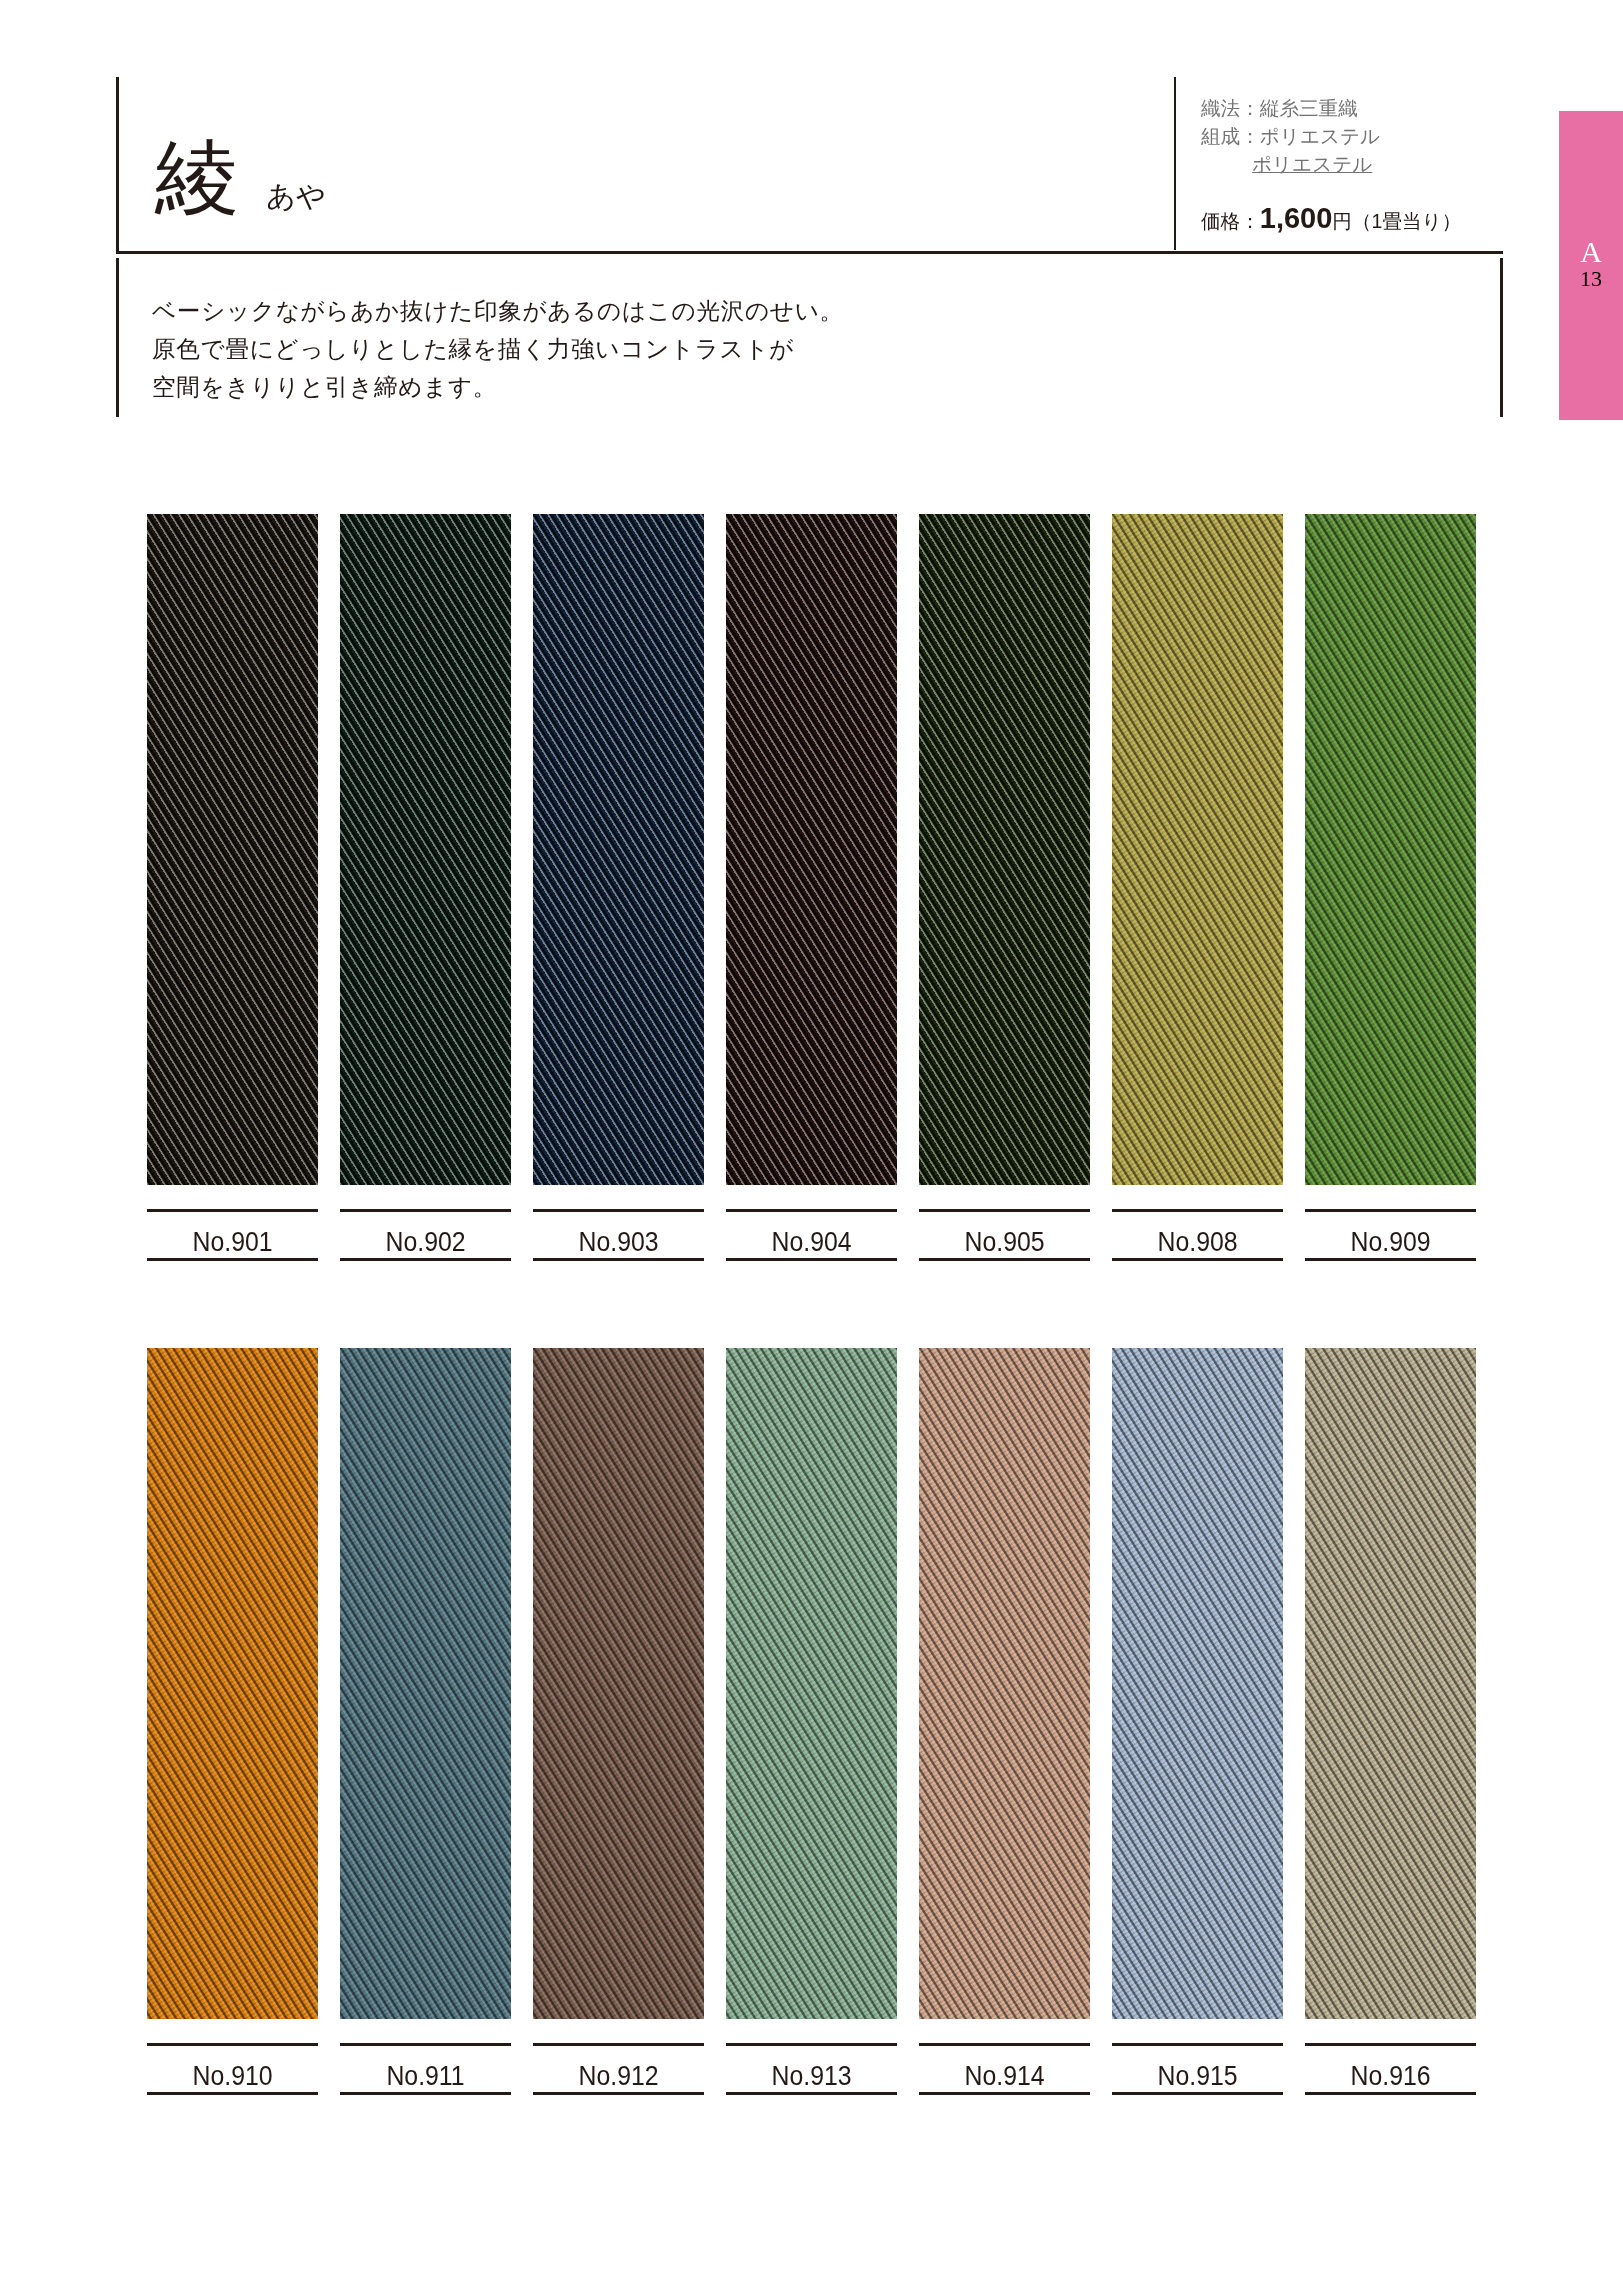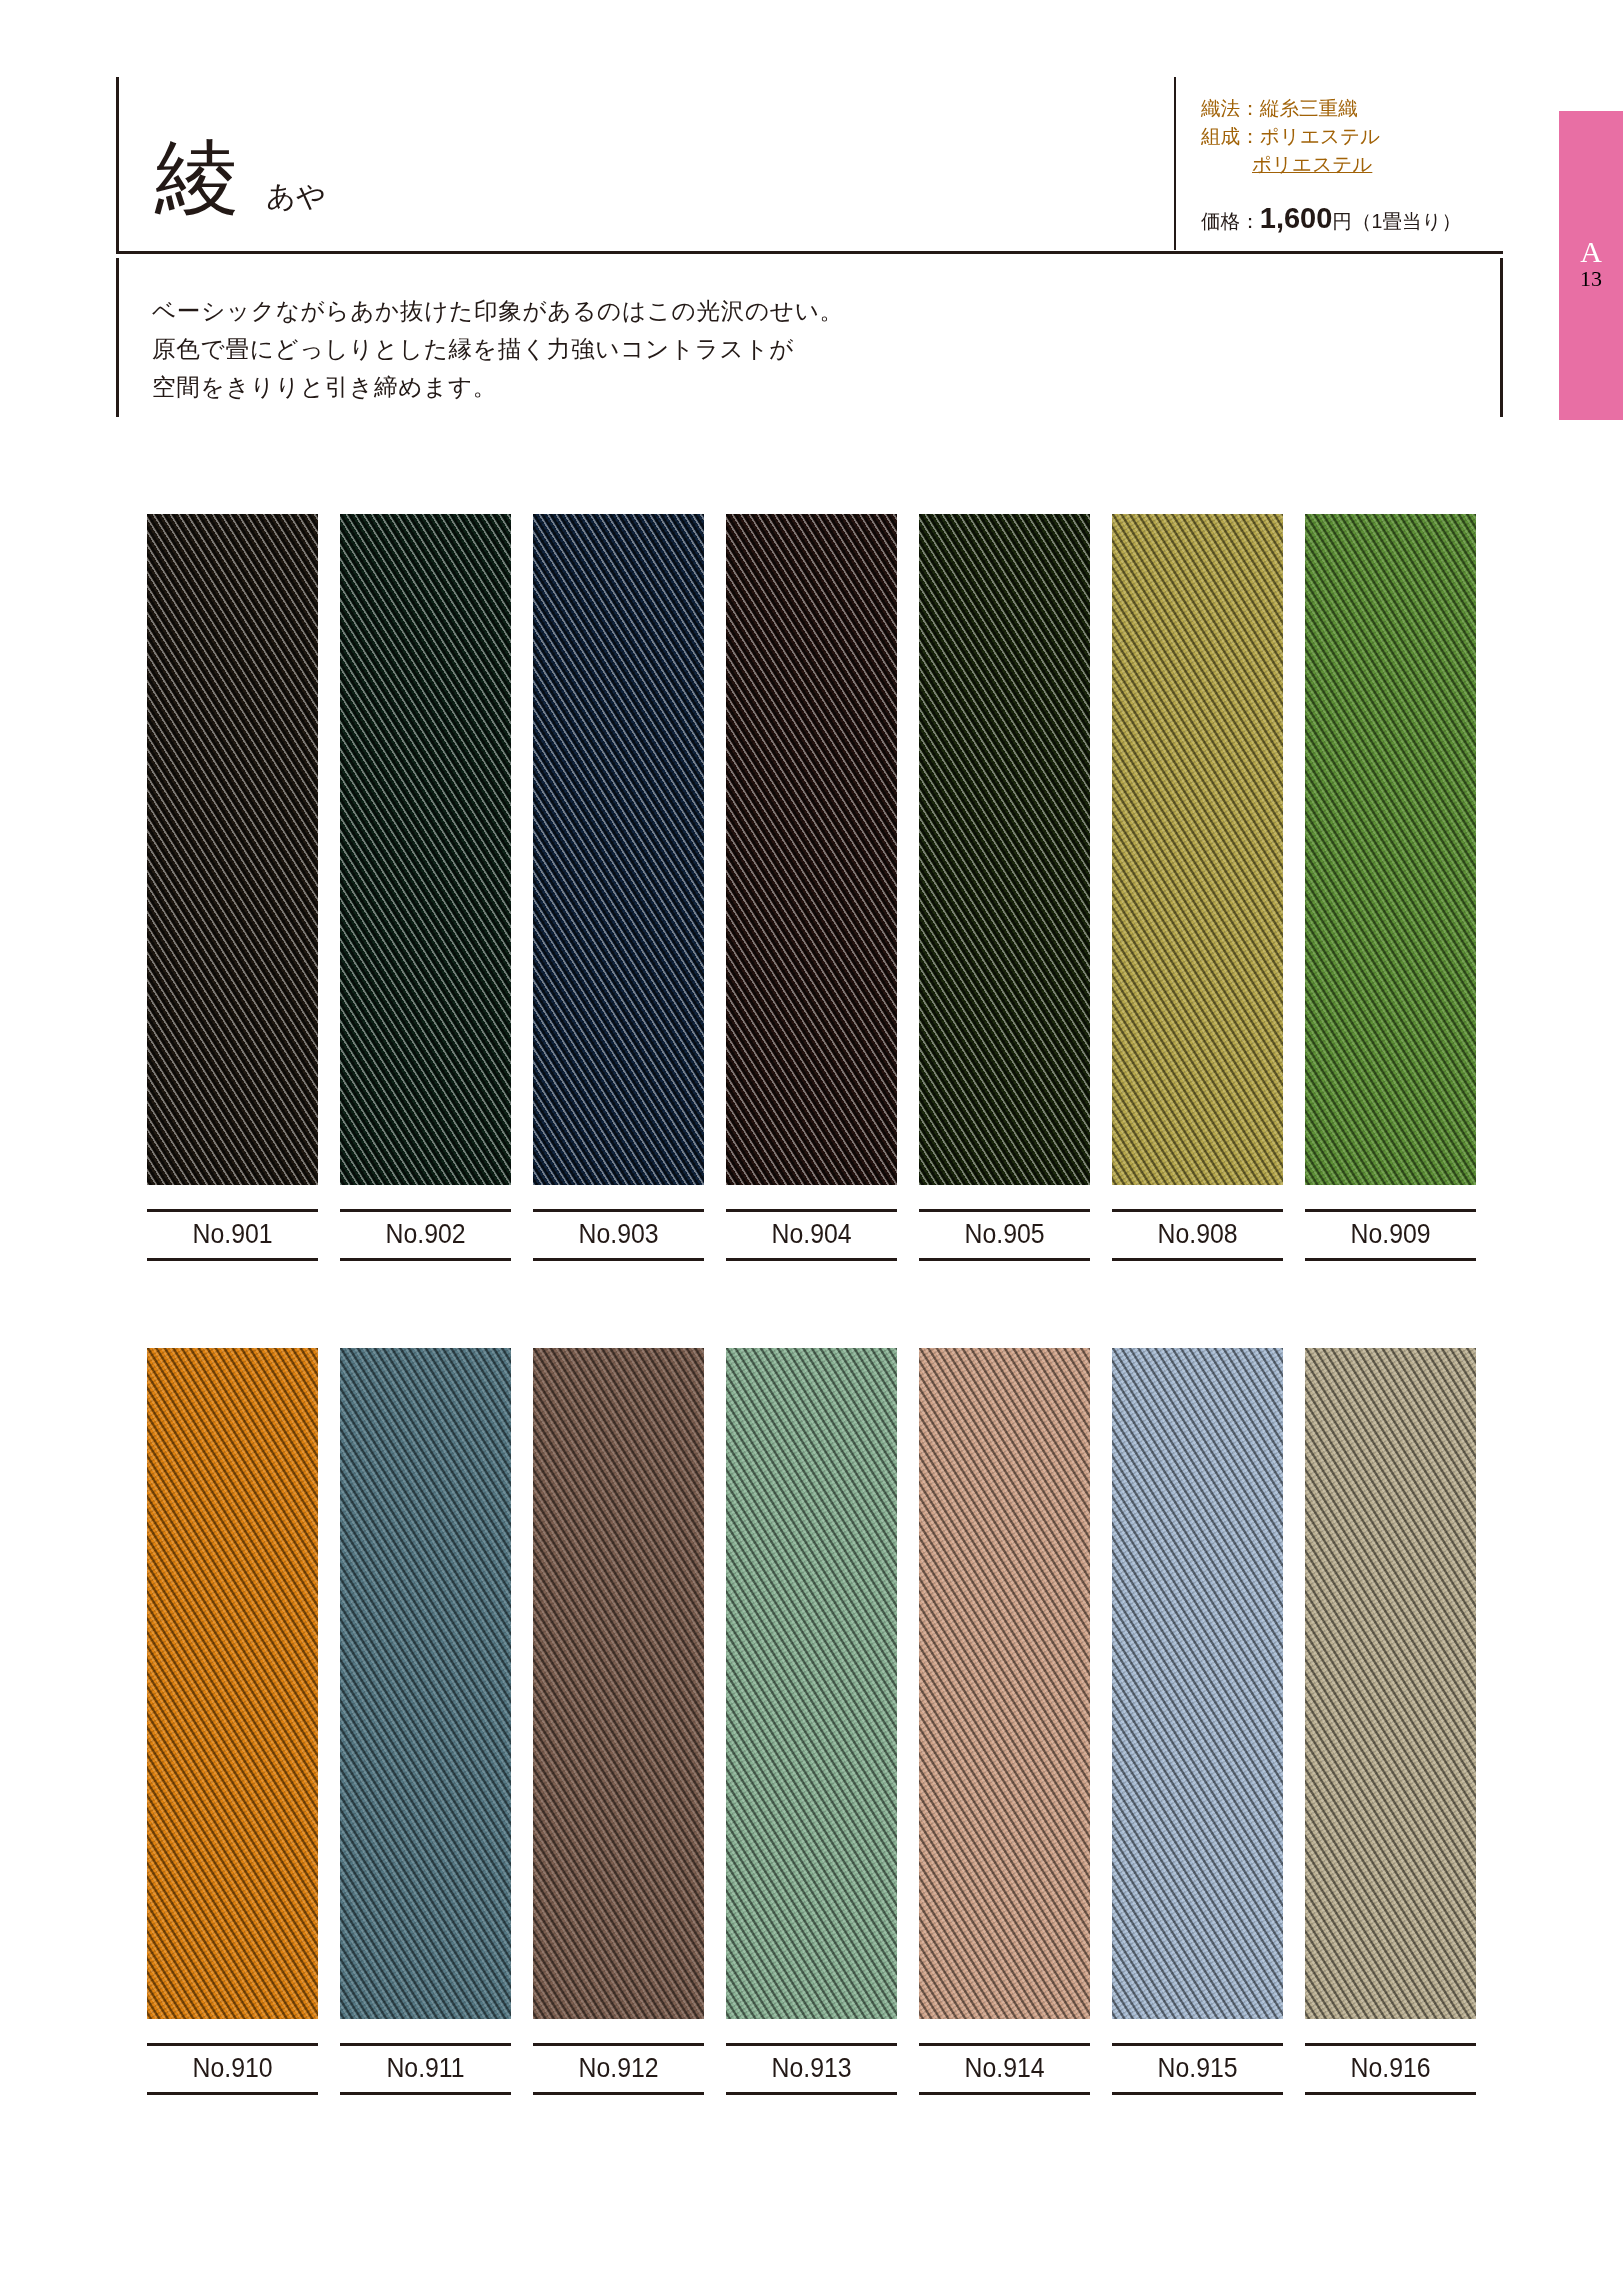--- a/index.html
+++ b/index.html
@@ -44,21 +44,21 @@
     position:absolute;
     left:1055px; top:0px;
     width:332px; height:173px;
     border-left:2.6px solid #231916;
     box-sizing:border-box;
     padding:18.3px 0 0 25px;
   }
   .spec-line{
     font-size:19.6px;
     line-height:1.42;
-    color:#a16207;
+    color:#737373;
     white-space:pre;
   }
   .spec-indent{ padding-left:51px;text-decoration:underline; }
   #price-line{
     position:absolute;
     left:25px; bottom:15px;
     font-size:19.6px;
     color:#231916;
     white-space:nowrap;
   }
@@ -178,21 +178,21 @@
         rgba(0,0,0,0.00) 2px,
         rgba(0,0,0,0.00) 3.9px);
   }
 
   .swatch-label{
     margin-top:23.6px;
     border-top:3.3px solid #231916;
     border-bottom:3.3px solid #231916;
     height:46px;
     display:flex;
-    align-items:center;
+    align-items:flex-end;
     justify-content:center;
   }
   .swatch-label span{
     font-size:27px;
     letter-spacing:0px;
     color:#231916;
     transform:scaleX(0.92);
   }
 </style>
 </head>

